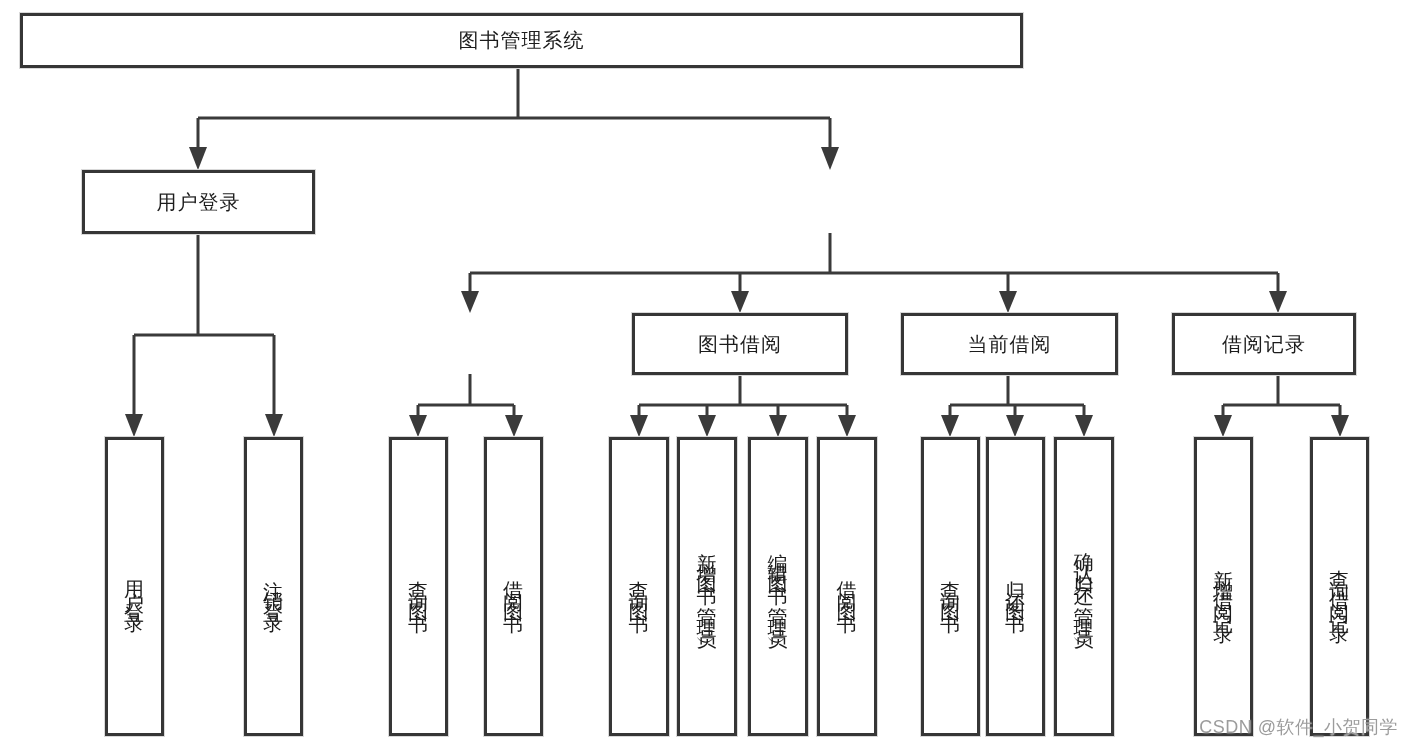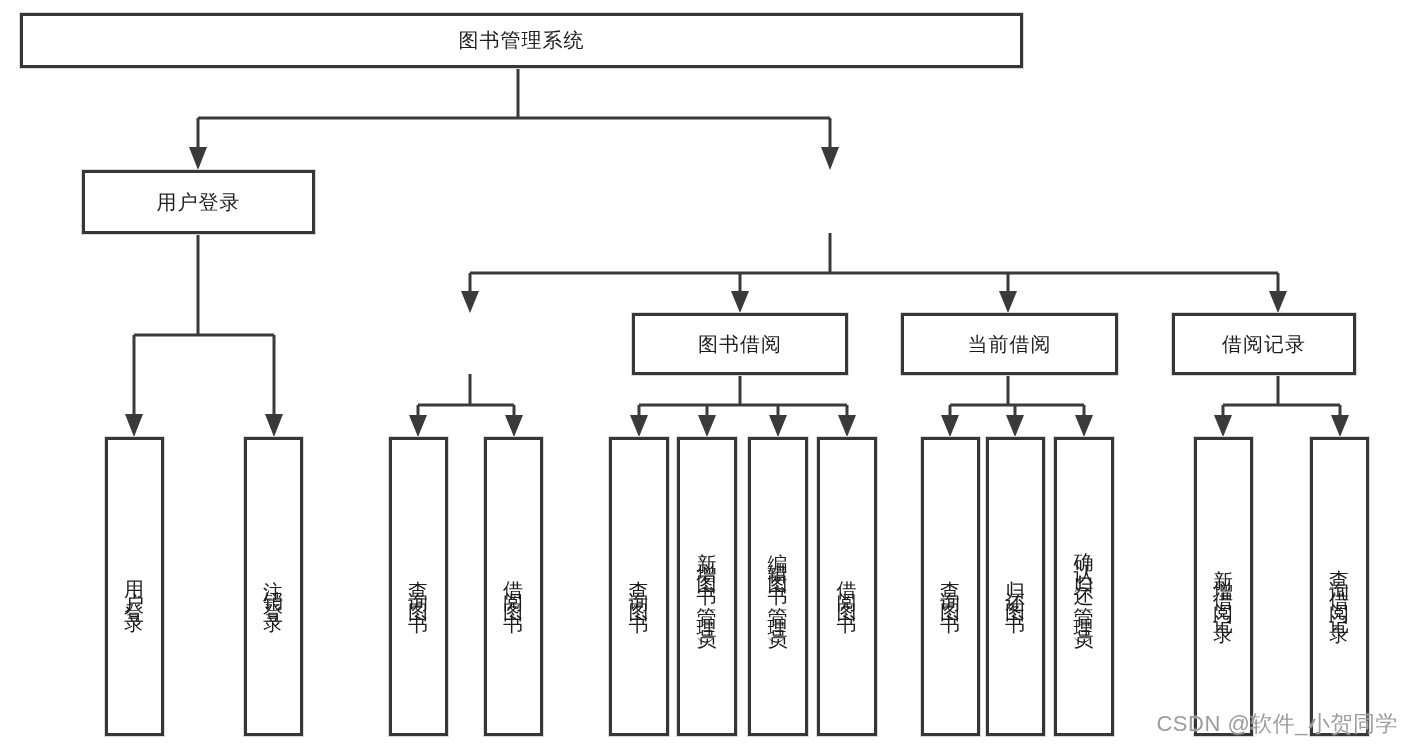--- a/index.html
+++ b/index.html
@@ -31,21 +31,21 @@
     writing-mode:vertical-rl;
     text-orientation:mixed;
     font-size:20px;
     line-height:1;
     letter-spacing:11px;
     white-space:nowrap;
   }
   .watermark {
     position:absolute;
     right:7px; bottom:8px;
-    font-size:22px;
+    font-size:18px;
     color:#9c9c9c;
     letter-spacing:0.5px;
     text-shadow:0 0 2px #ffffff;
     white-space:nowrap;
   }
 </style>
 </head>
 <body>
 
 <div class="canvas">

